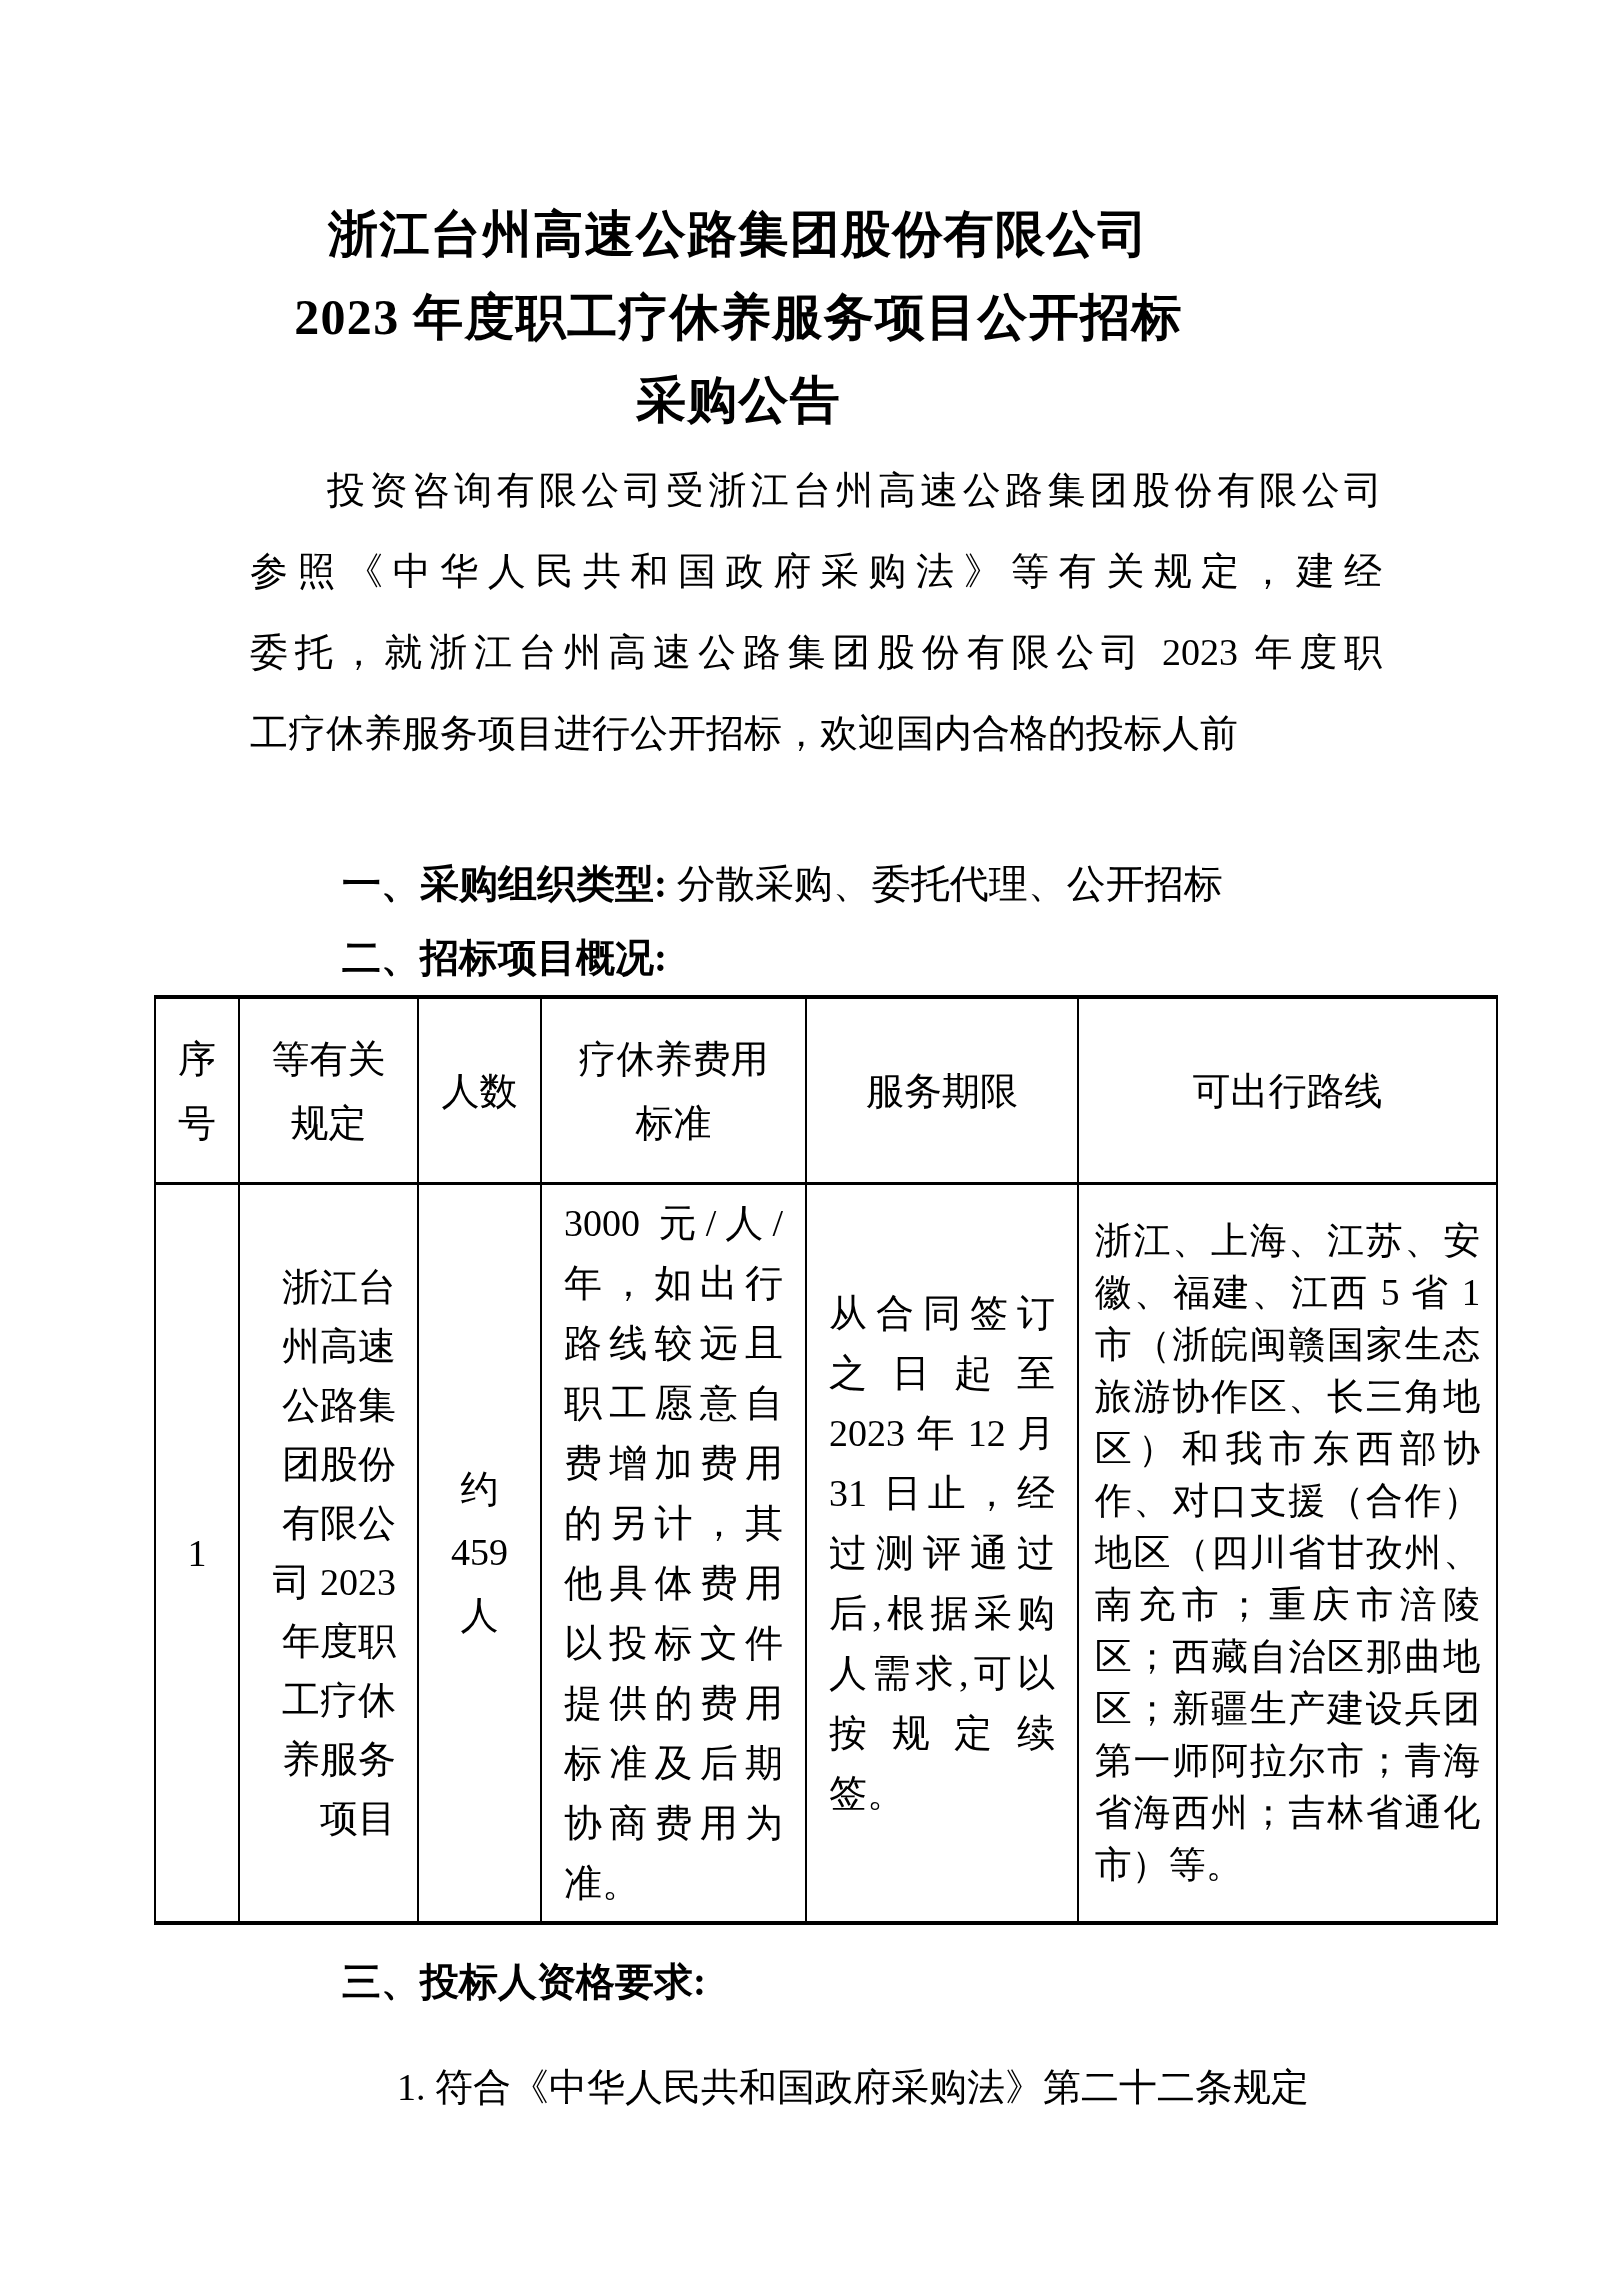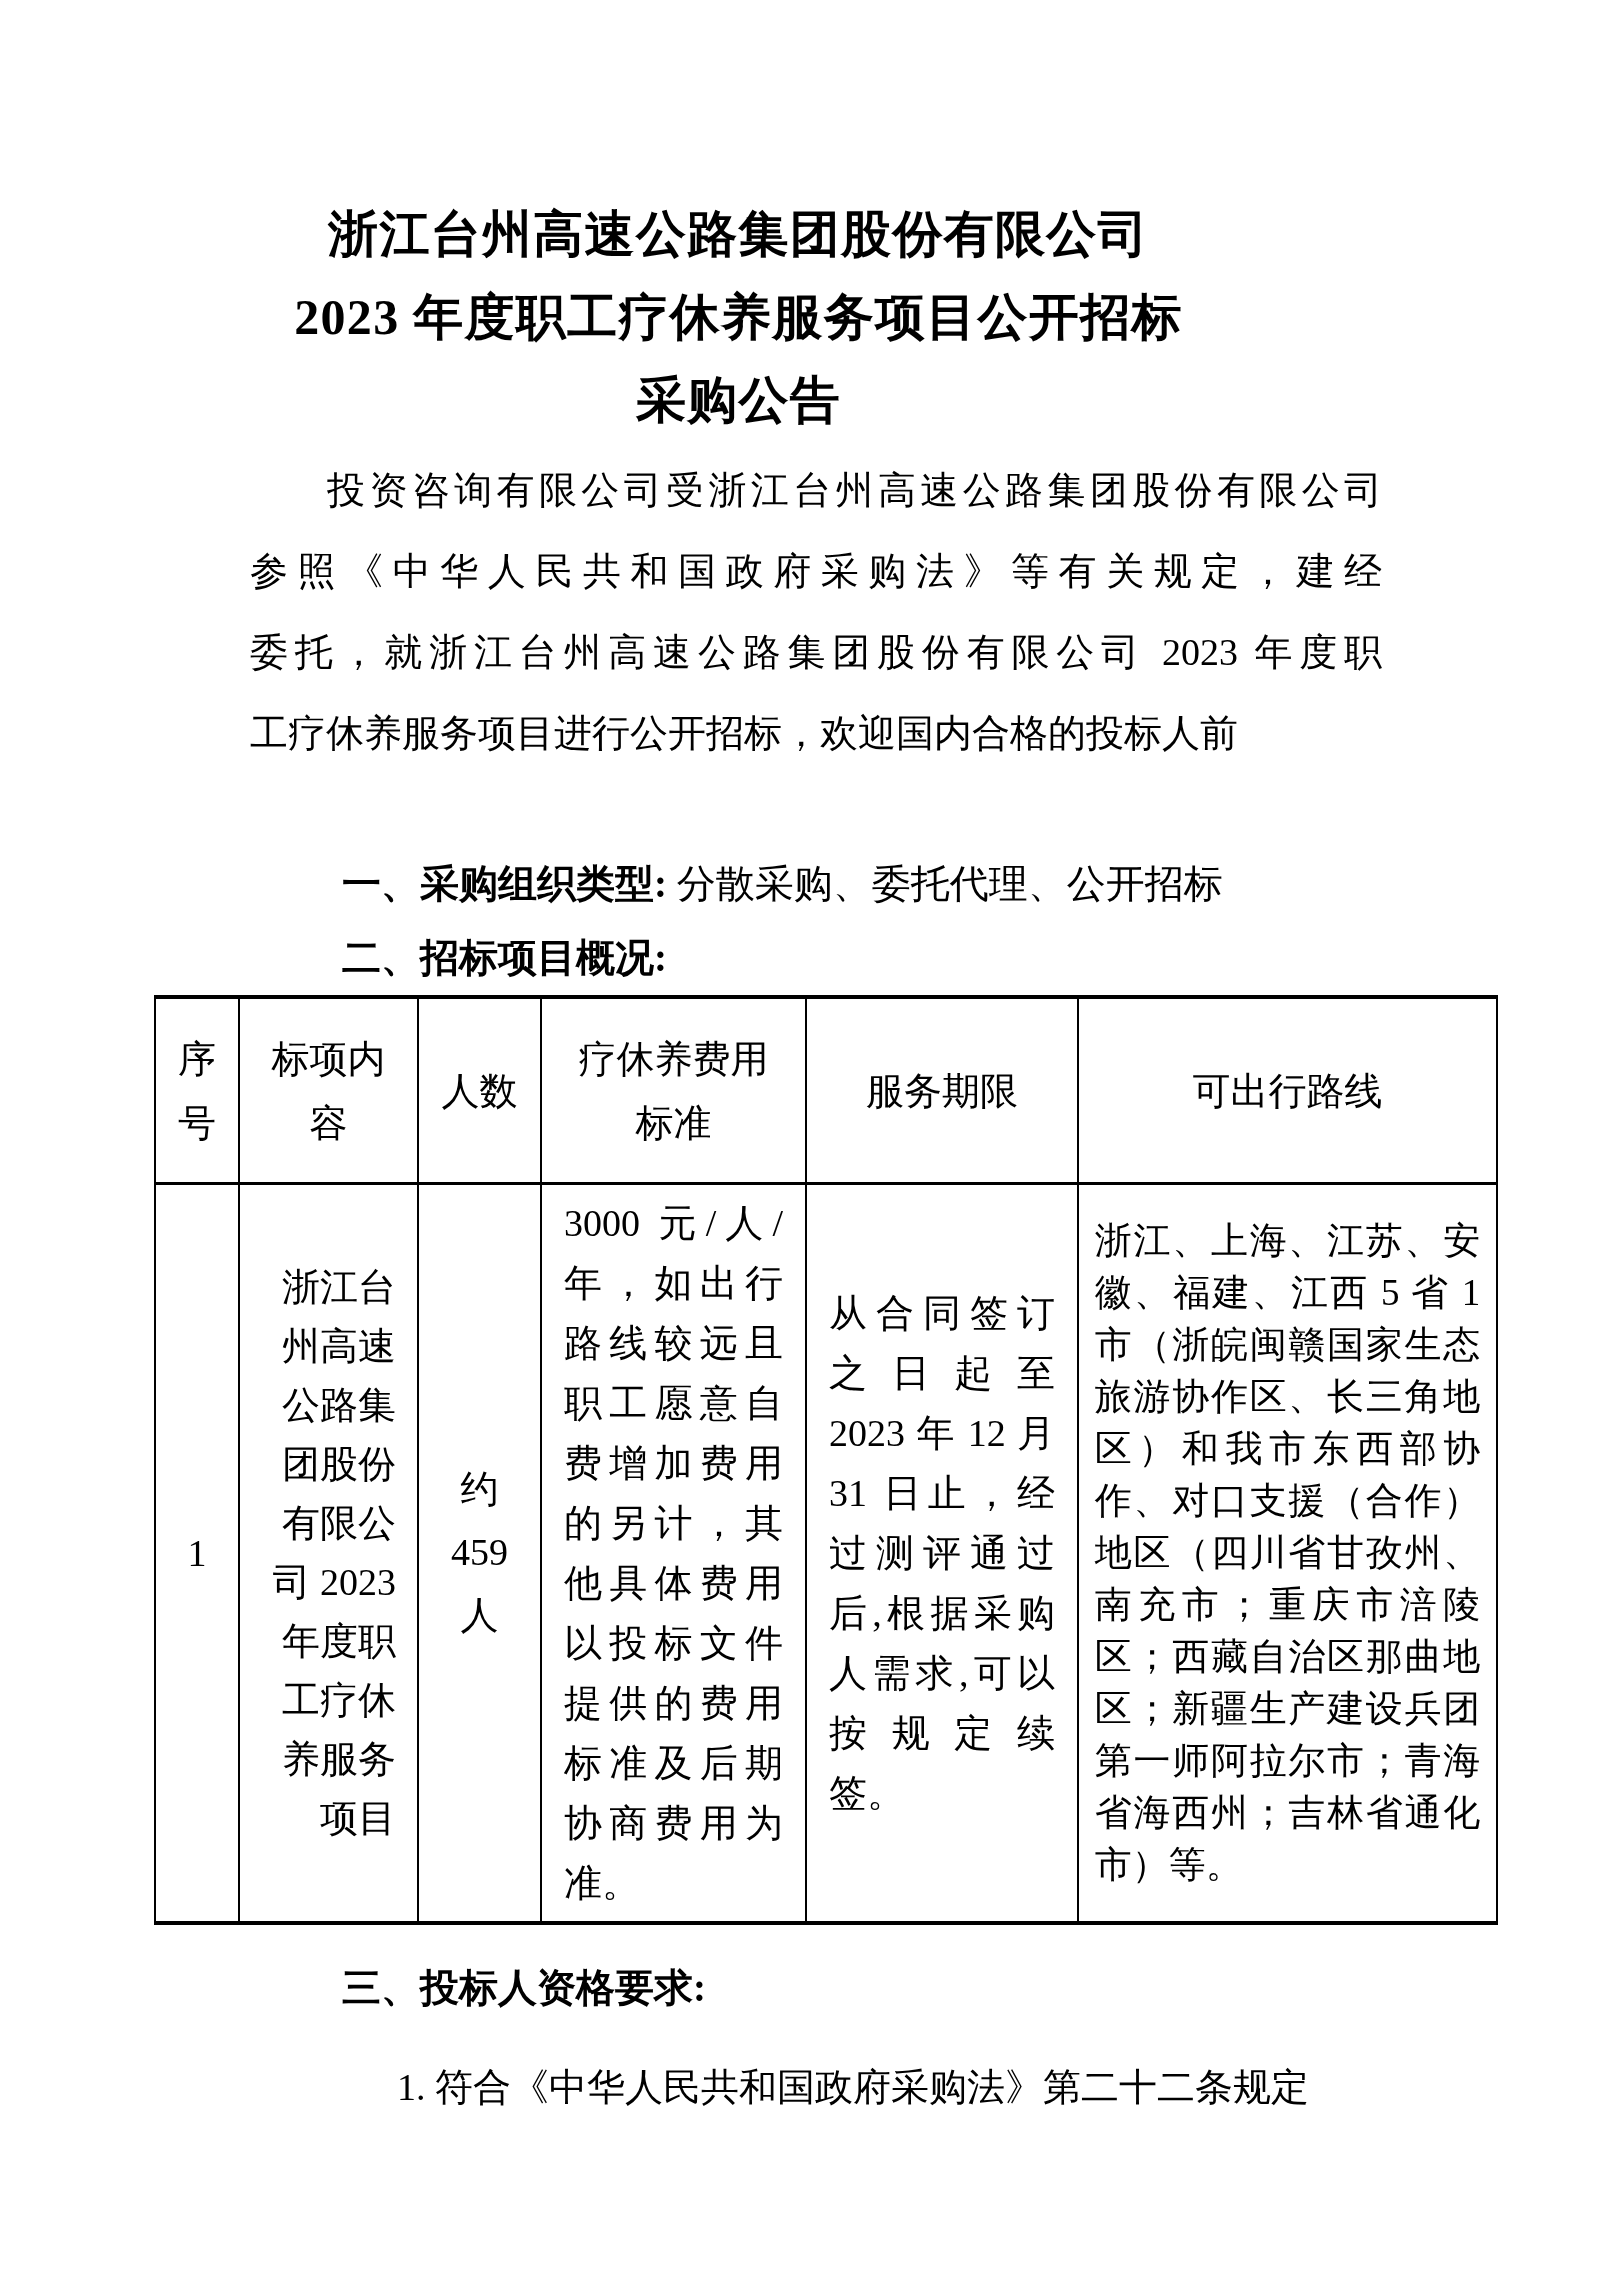--- a/index.html
+++ b/index.html
@@ -32,21 +32,21 @@
   .intro .line:last-child  { text-align-last:left; }
 
   
   .sec {
     position:absolute; left:250px; width:1178px;
     font-size:39px; line-height:58px; white-space:nowrap;
   }
   .sec .b { font-weight:bold; }
   #sec1  { top:855px; padding-left:92px; }
   #sec2  { top:929px; padding-left:92px; }
-  #sec3  { top:1953px; padding-left:92px;margin-top:6px; }
+  #sec3  { top:1953px; padding-left:92px; }
   #item1 { top:2058px; padding-left:147px; font-size:38px; }
 
   
   table.doc-table {
     position:absolute; top:995px; left:154px;
     width:1343px; table-layout:fixed;
     border-collapse:collapse;
     font-size:38px;
   }
   .doc-table col.c1 { width:84px; }
@@ -105,21 +105,21 @@
     <col class="c1">
       <col class="c2">
       <col class="c3">
       <col class="c4">
       <col class="c5">
       <col class="c6">
   </colgroup>
   <thead>
     <tr>
       <th>序号</th>
-      <th>标项内容</th>
+      <th>等有关规定</th>
       <th>人数</th>
       <th>疗休养费用标准</th>
       <th>服务期限</th>
       <th>可出行路线</th>
     </tr>
   </thead>
   <tbody>
     <tr>
       <td class="cell-seq">1</td>
       <td class="cell-content">浙江台州高速公路集团股份有限公司 2023 年度职工疗休养服务项目</td>

